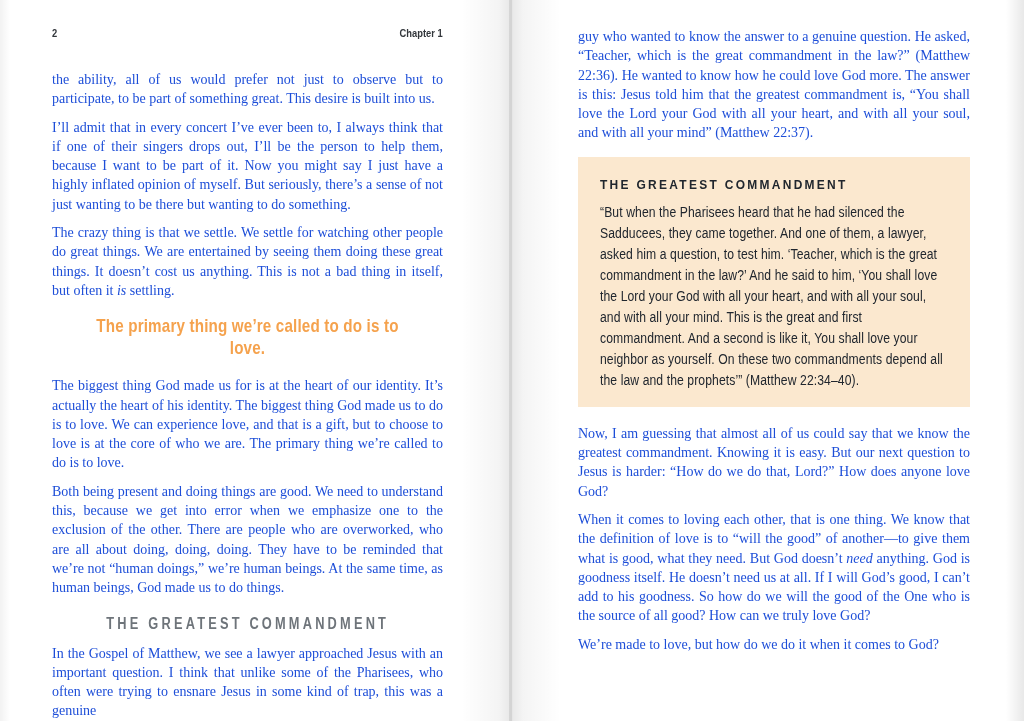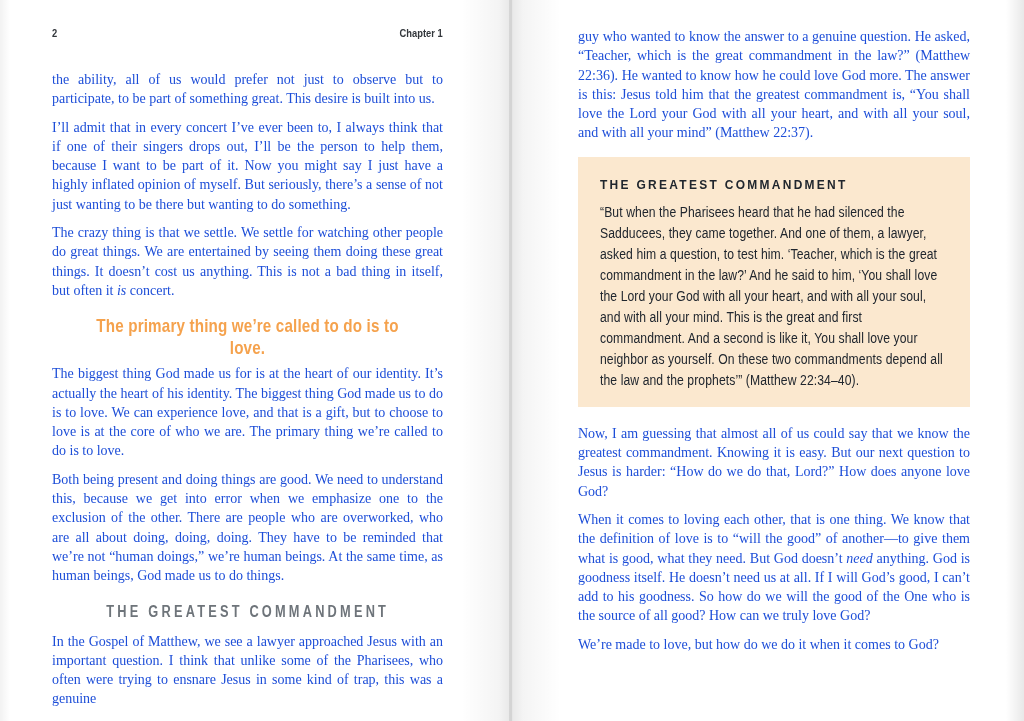--- a/index.html
+++ b/index.html
@@ -18,21 +18,21 @@
     font-family:"Liberation Sans", sans-serif;font-weight:700;font-size:11px;color:#33373c;}
   .cx{display:inline-block;transform:scaleX(0.85);}
   .cx-l{transform-origin:0 50%;}
   .cx-r{transform-origin:100% 50%;}
   .cx-c{transform-origin:50% 50%;}
 
   p.body{margin:0 0 9px;text-align:justify;font-size:14px;line-height:19.3px;color:#1d4ed8;}
   p.body i{}
   p.last{margin-bottom:16px;}
 
-  .pullquote{margin:15px 0 5px;text-align:center;}
+  .pullquote{margin:15px 0 17px;text-align:center;}
   .pullquote span{
     font-family:"Liberation Sans", sans-serif;font-weight:700;font-size:19px;
     color:var(--accent_orange,#f5a24d);letter-spacing:0.2px;transform:scaleX(0.80);
   }
   .section-heading{margin:17px 0 11px;text-align:center;}
   .section-heading span{
     font-family:"Liberation Sans", sans-serif;font-weight:700;font-size:16px;
     color:var(--heading_gray,#6e747a);letter-spacing:4px;transform:scaleX(0.80);
   }
 
@@ -64,21 +64,21 @@
 <div class="spread">
 
   <div class="page page-left">
     <div class="col">
       <div class="running">
         <span class="cx cx-l">2</span>
         <span class="cx cx-r">Chapter 1</span>
       </div>
       <p class="body">the ability, all of us would prefer not just to observe but to participate, to be part of something great. This desire is built into us.</p>
       <p class="body">I’ll admit that in every concert I’ve ever been to, I always think that if one of their singers drops out, I’ll be the person to help them, because I want to be part of it. Now you might say I just have a highly inflated opinion of myself. But seriously, there’s a sense of not just wanting to be there but wanting to do something.</p>
-      <p class="body"><span>The crazy thing is that we settle. We settle for watching other people do great things. We are entertained by seeing them doing these great things. It doesn’t cost us anything. This is not a bad thing in itself, but often it </span><i>is</i><span> concert.</span></p>
+      <p class="body"><span>The crazy thing is that we settle. We settle for watching other people do great things. We are entertained by seeing them doing these great things. It doesn’t cost us anything. This is not a bad thing in itself, but often it </span><i>is</i><span> settling.</span></p>
       <div class="pullquote">
         <span class="cx cx-c">The primary thing we’re called to do is to love.</span>
       </div>
       <p class="body">The biggest thing God made us for is at the heart of our identity. It’s actually the heart of his identity. The biggest thing God made us to do is to love. We can experience love, and that is a gift, but to choose to love is at the core of who we are. The primary thing we’re called to do is to love.</p>
       <p class="body">Both being present and doing things are good. We need to understand this, because we get into error when we emphasize one to the exclusion of the other. There are people who are overworked, who are all about doing, doing, doing. They have to be reminded that we’re not “human doings,” we’re human beings. At the same time, as human beings, God made us to do things.</p>
       <div class="section-heading">
         <span class="cx cx-c">THE GREATEST COMMANDMENT</span>
       </div>
       <p class="body last">In the Gospel of Matthew, we see a lawyer approached Jesus with an important question. I think that unlike some of the Pharisees, who often were trying to ensnare Jesus in some kind of trap, this was a genuine</p>
     </div>

